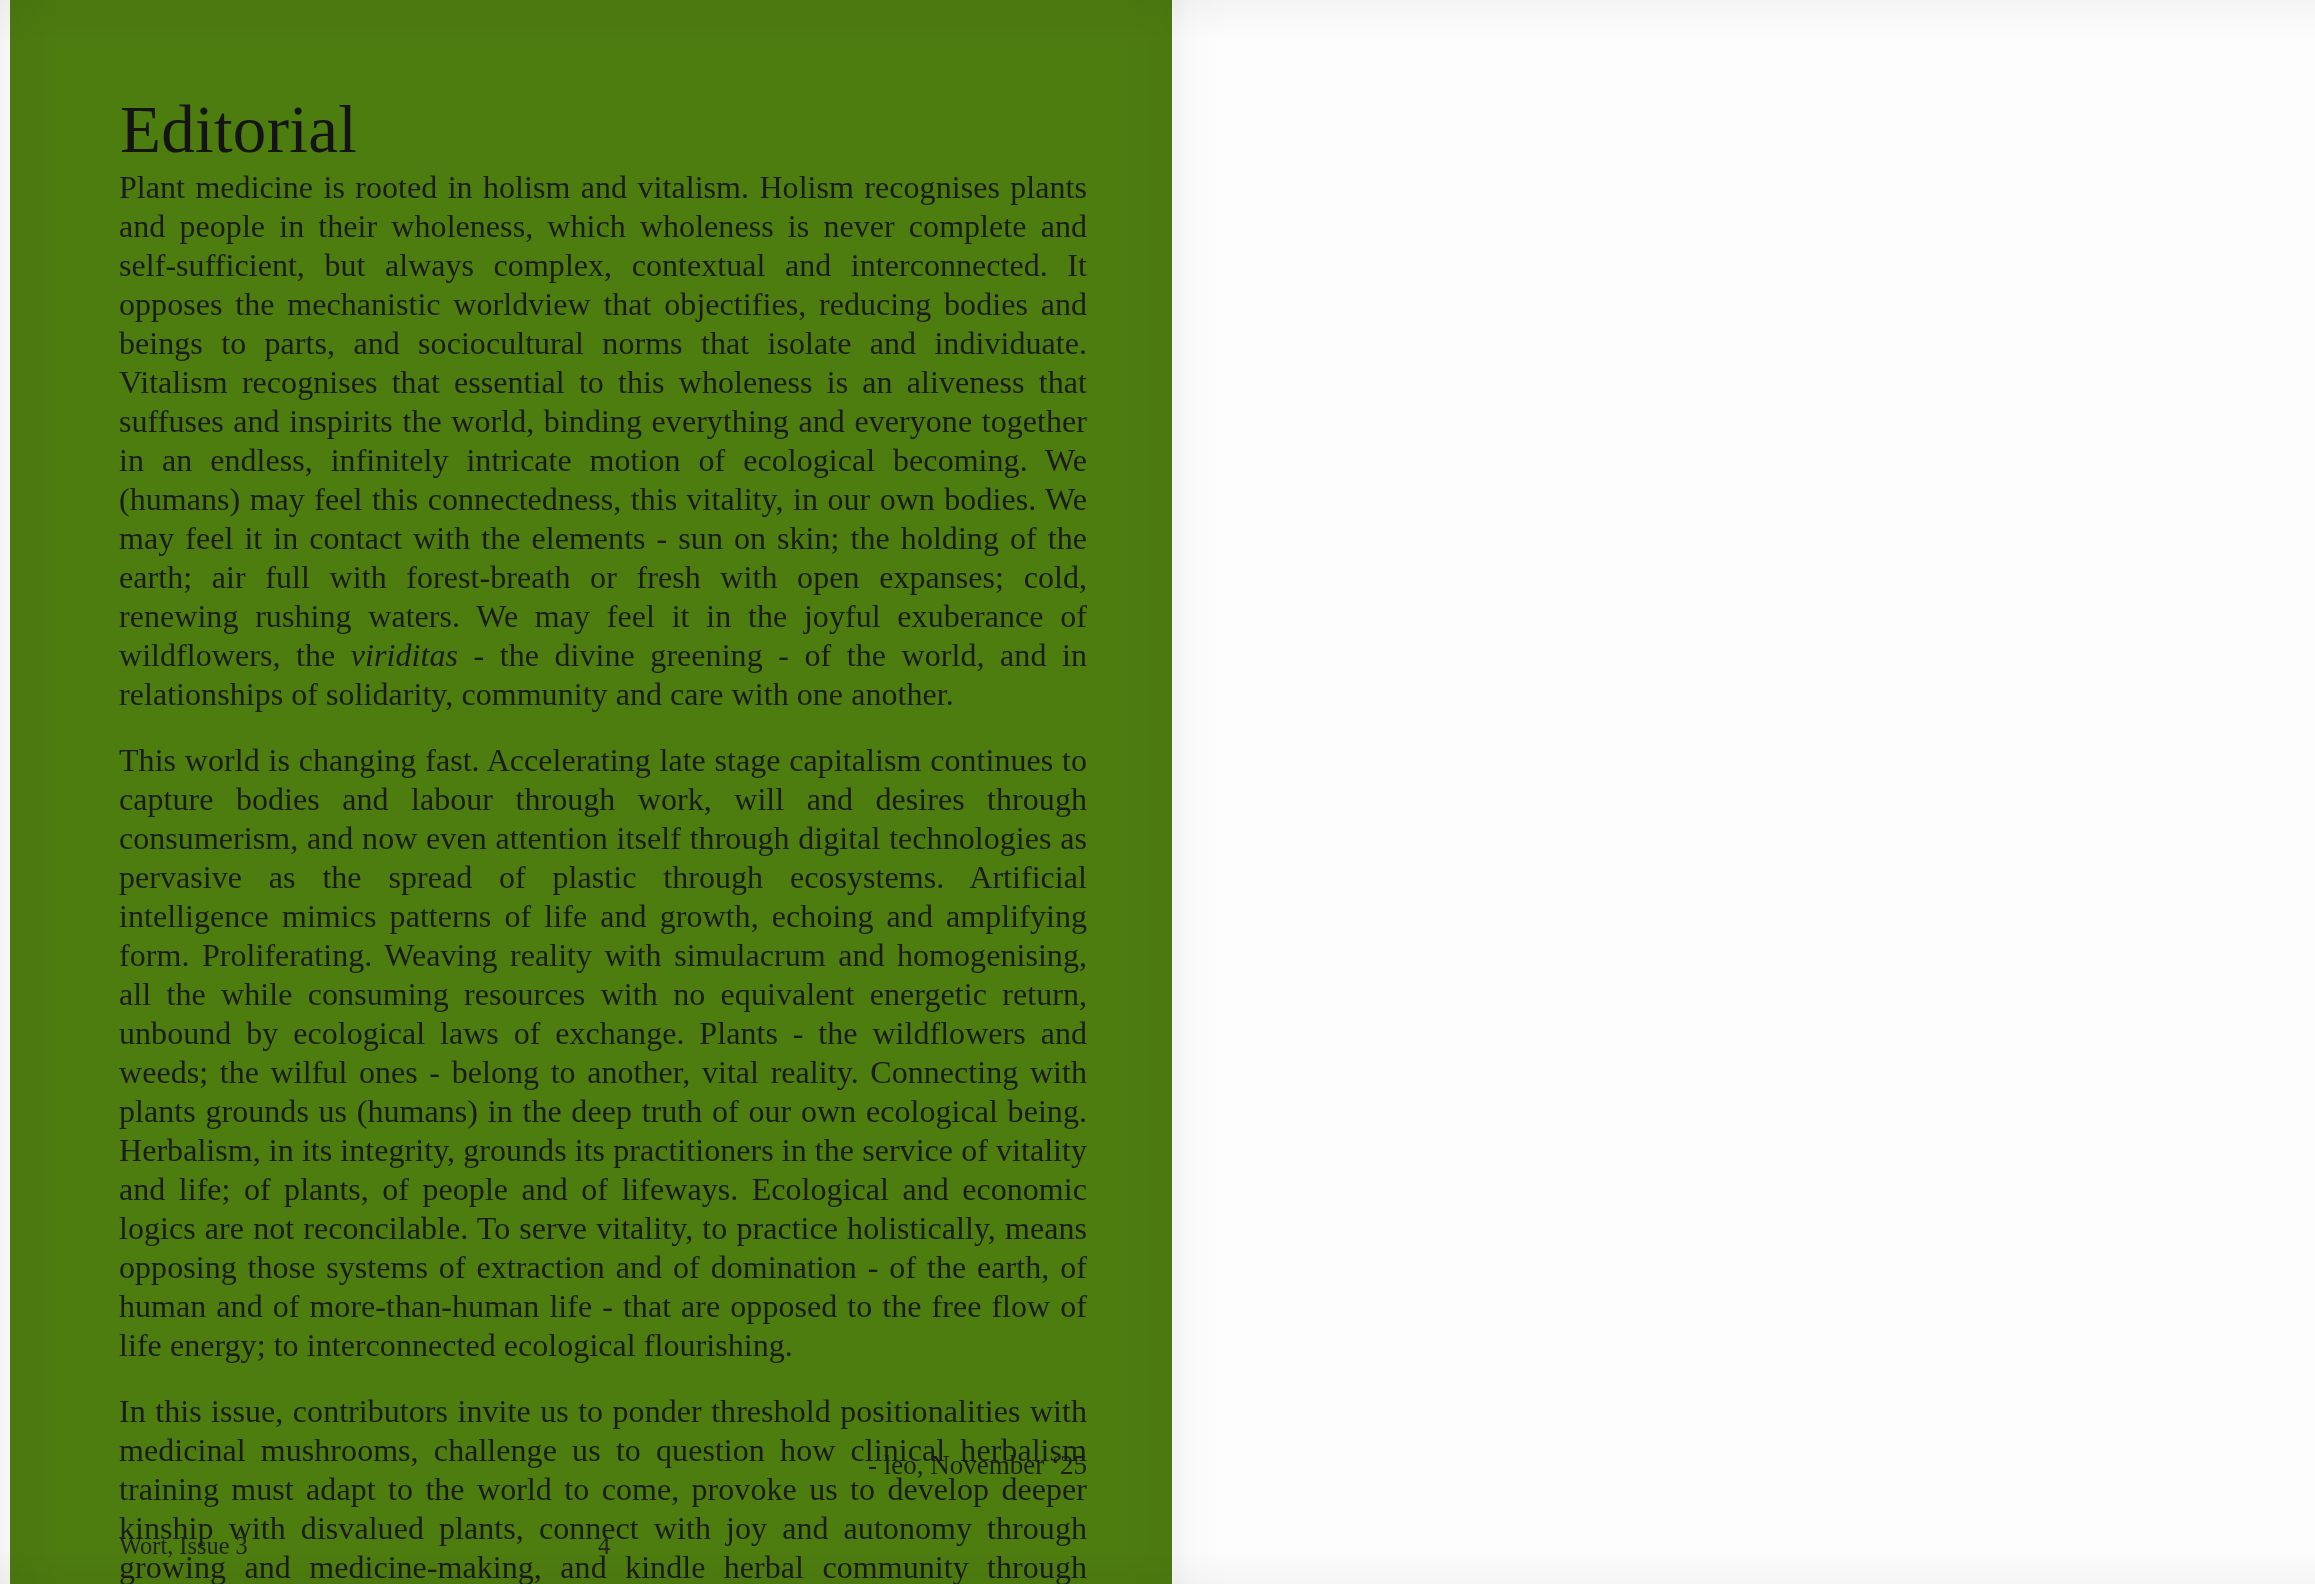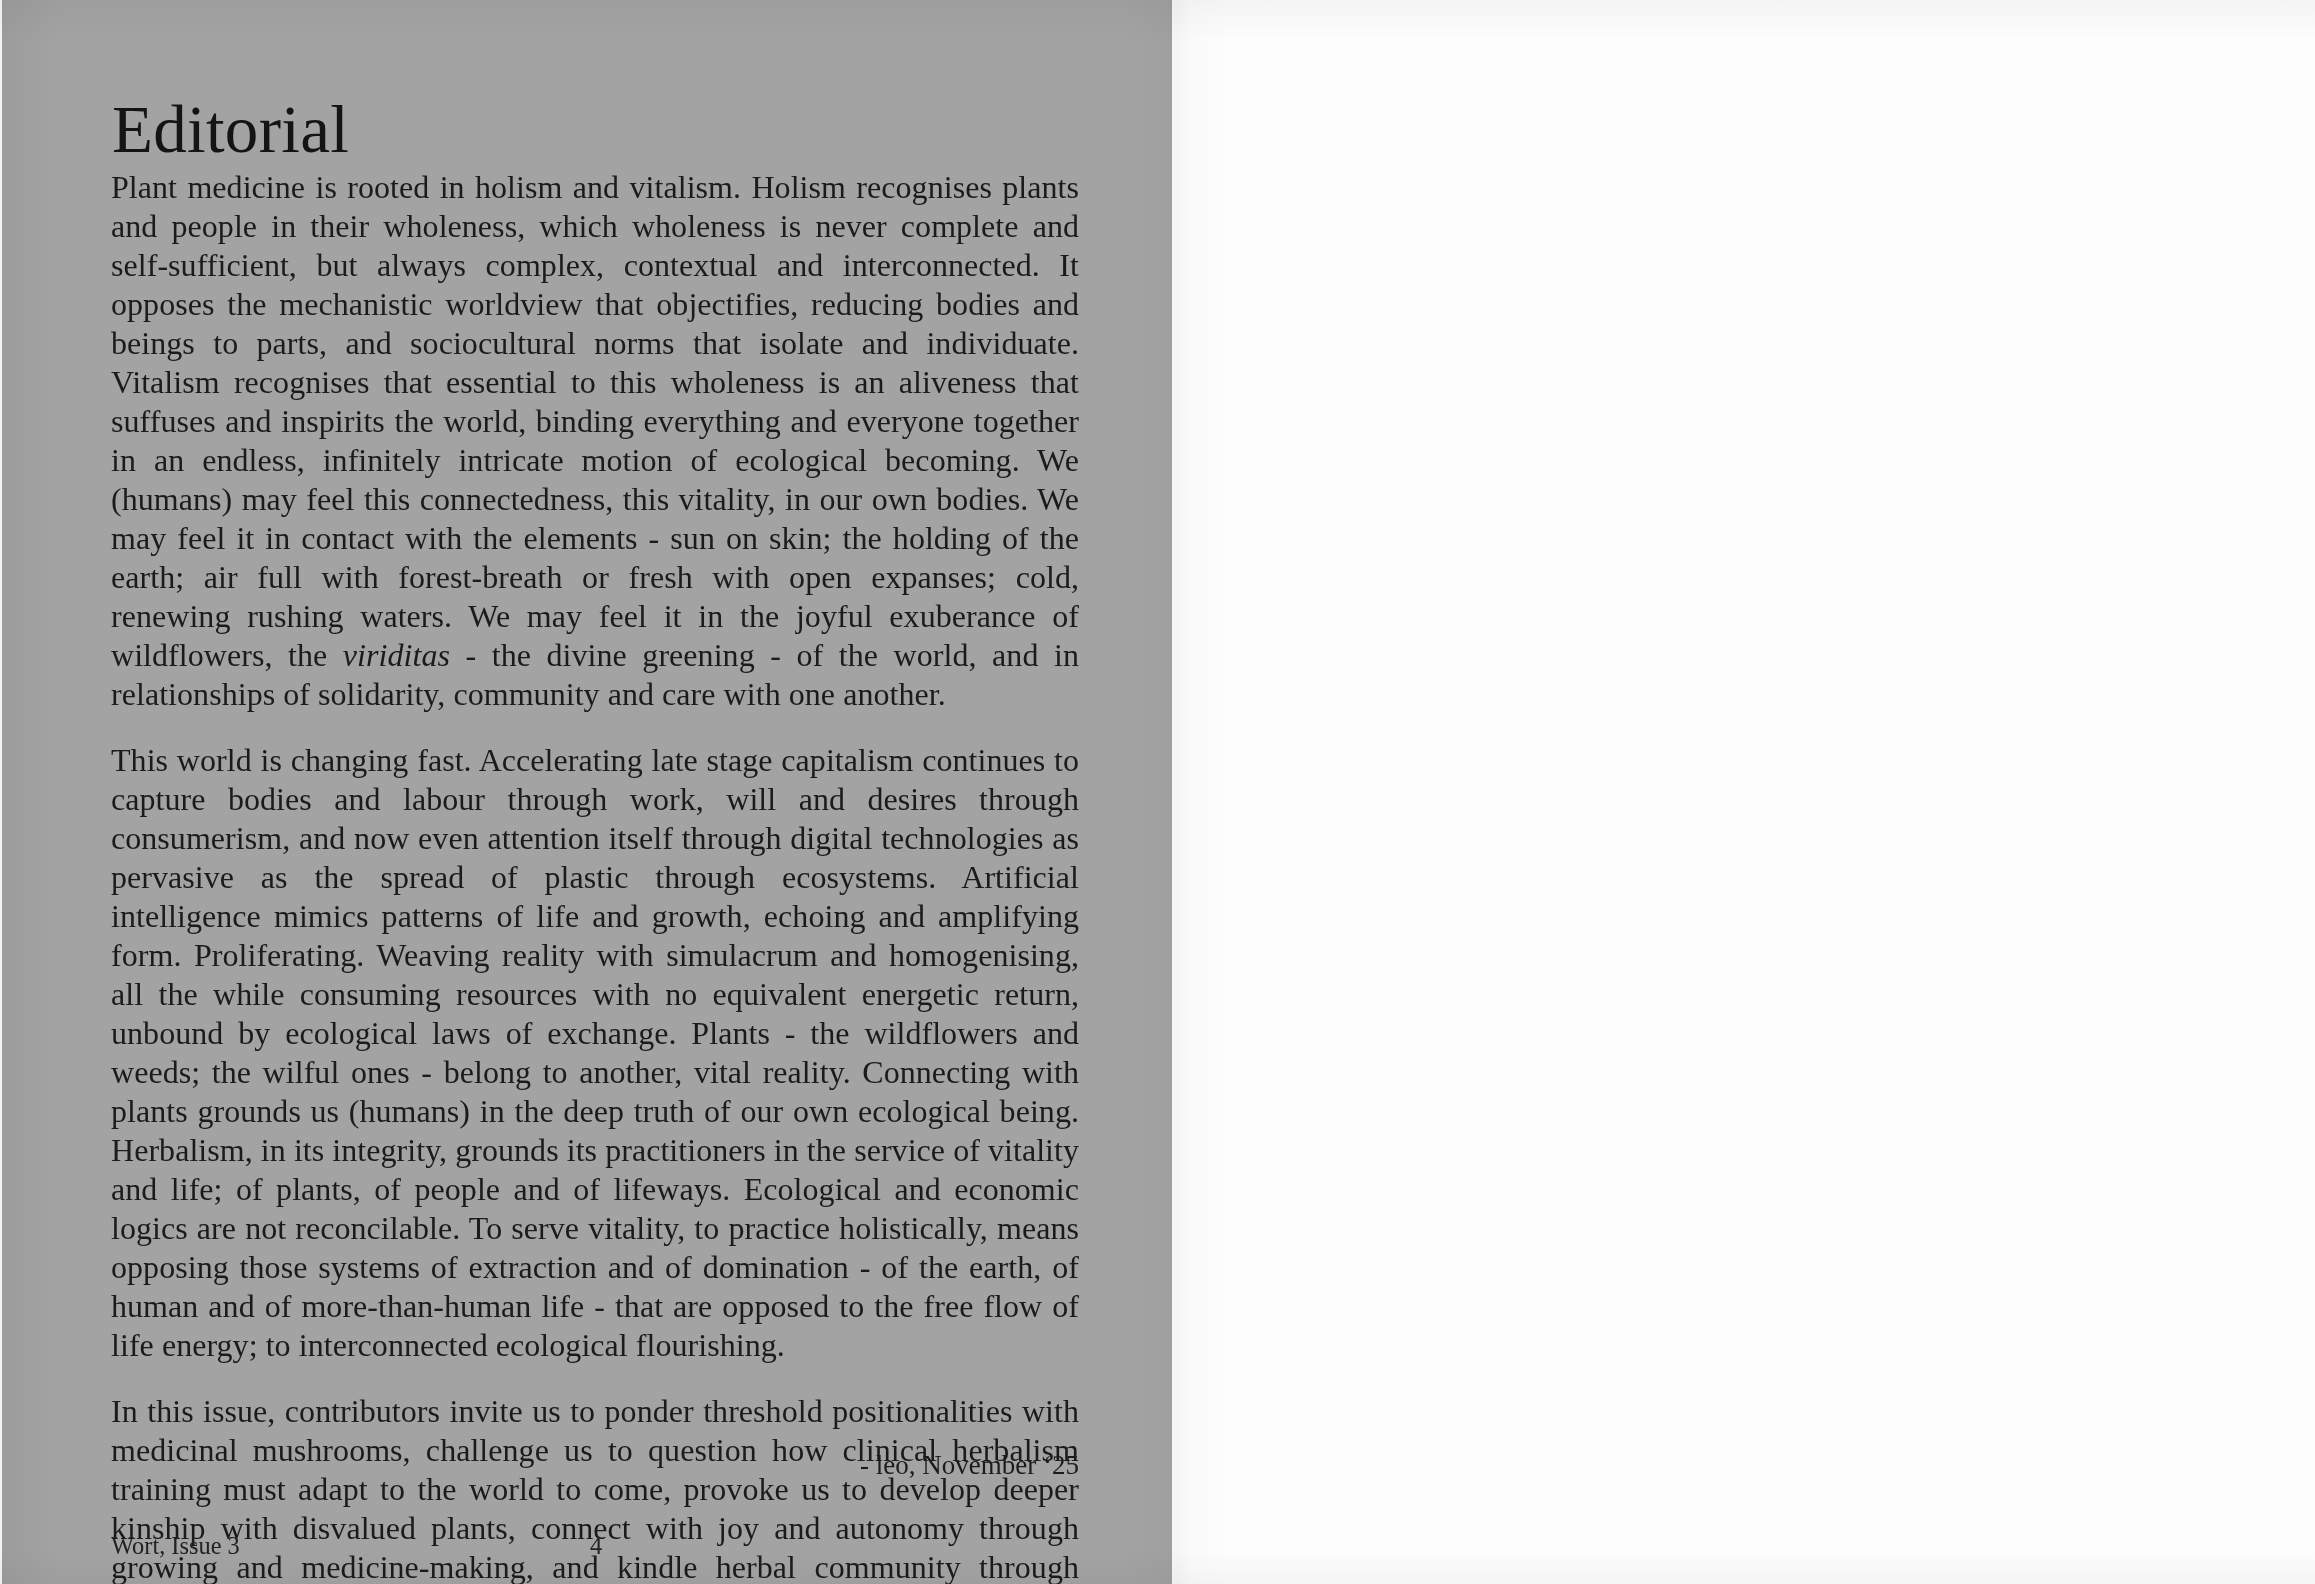--- a/index.html
+++ b/index.html
@@ -16,21 +16,21 @@
     font-family: "Liberation Serif", "DejaVu Serif", serif;
     color: #171717;
   }
 
   
   .leaf {
     position: absolute;
     top: 0;
     height: 1585px;
   }
-  .leaf.left  { left: 2px;     width: 1172px; background: #a3a3a3; }
+  .leaf.left  { left: 10px;     width: 1172px; background: #4d7c0f; }
   .leaf.right { left: 1172px; width: 1143px; background: #fdfdfd; }
 
   
   .gutter-shade {
     position: absolute;
     top: 0; left: 1122px;
     width: 109px; height: 1585px;
     background: linear-gradient(to right,
         rgba(0,0,0,0.000) 0%,
         rgba(0,0,0,0.022) 45%,

